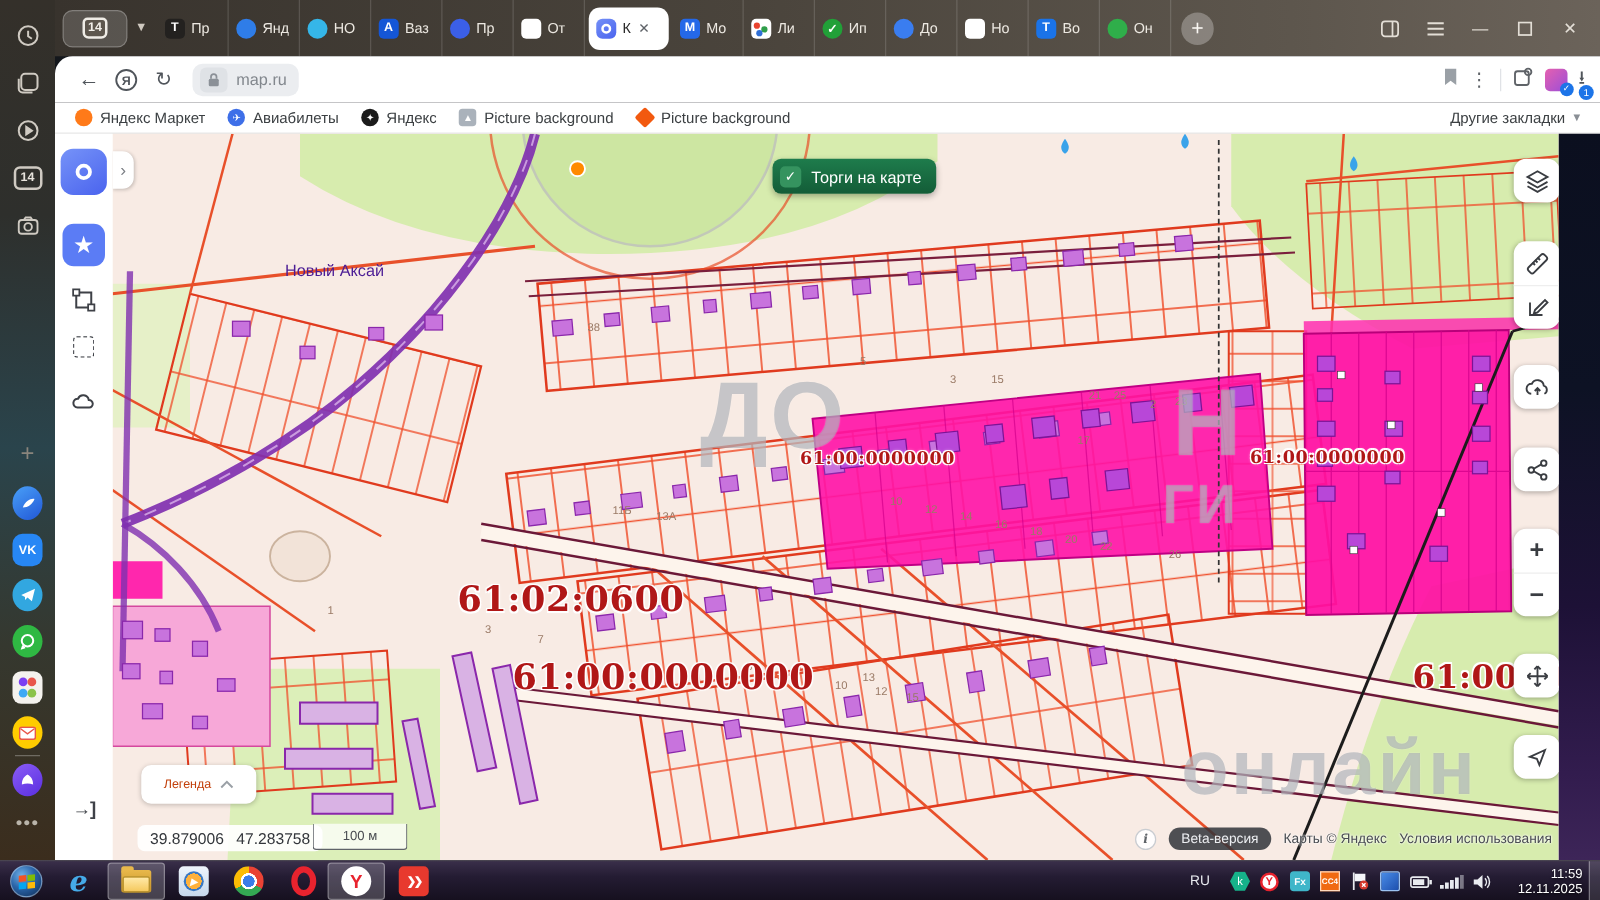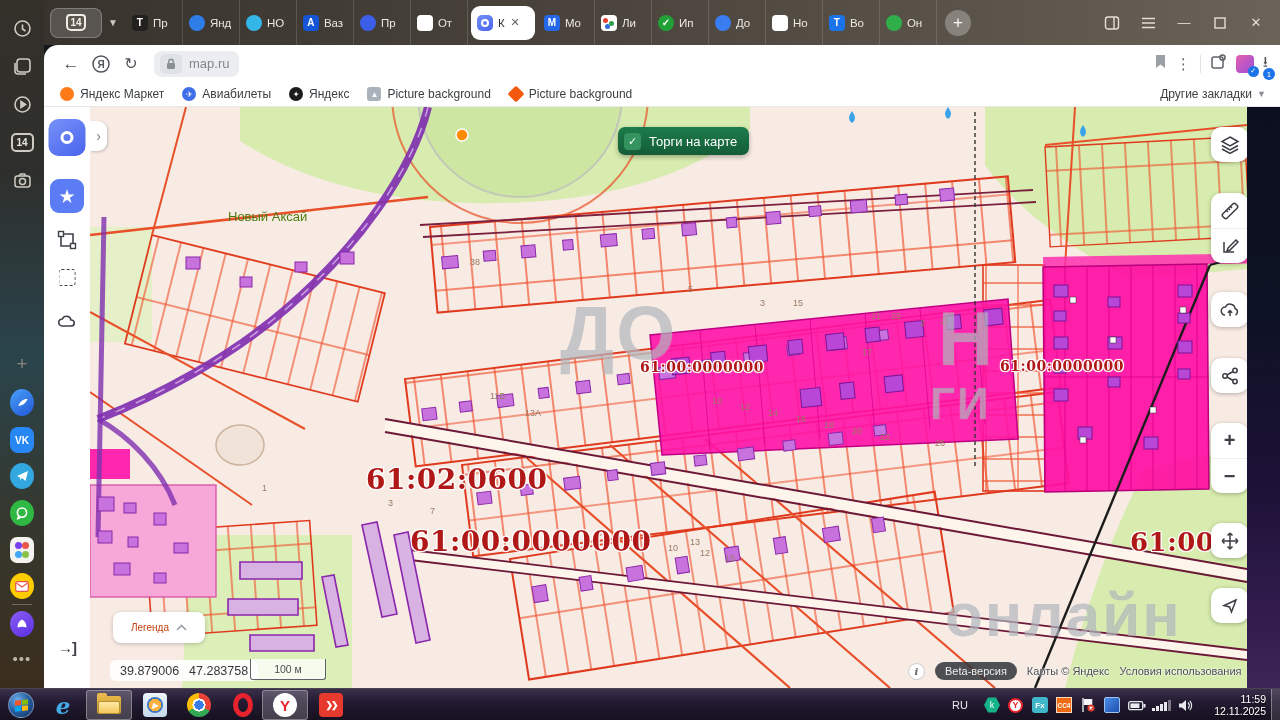--- a/index.html
+++ b/index.html
@@ -125,21 +125,21 @@
   .beta-pill { height:18px; background:rgba(48,52,58,.85); border-radius:9px; color:#eceef1; font-size:11px;
     display:flex; align-items:center; padding:0 10px; }
   .status-txt { font-size:11px; color:#4a4d52; text-shadow:0 0 2px #fff, 0 0 2px #fff; }
 
   .cad-label { position:absolute; font-family:"DejaVu Serif",serif; font-weight:bold; color:#b01717;
     text-shadow:-1px -1px 0 #fff,1px -1px 0 #fff,-1px 1px 0 #fff,1px 1px 0 #fff, 0 0 3px #fff;
     white-space:nowrap; z-index:4; letter-spacing:.5px; }
   .wm { position:absolute; font-weight:bold; color:rgba(125,130,142,.42); z-index:3; white-space:nowrap;
     text-shadow:0 0 1px rgba(255,255,255,.5); letter-spacing:2px; }
   .pnum { position:absolute; font-size:9px; color:#9a7a66; z-index:2; }
-  .place-label { position:absolute; left:138px; top:102px; font-size:13px; color:#4d7c0f; z-index:2; }
+  .place-label { position:absolute; left:138px; top:102px; font-size:13px; color:#4c1d95; z-index:2; }
 
   .desk-strip { position:absolute; left:1203px; top:0; width:33px; height:581px;
     background:linear-gradient(180deg,#0b0f1f 0%,#0d1224 35%,#1d1136 65%,#321c4e 88%,#3d2558 100%); }
 
   
   .taskbar { position:absolute; left:0; top:688px; width:1280px; height:32px;
     background:linear-gradient(180deg,#3a2f4a 0%,#241c33 40%,#16101f 100%);
     border-top:1px solid rgba(255,255,255,.22); }
   .tk { position:absolute; top:3px; width:26px; height:26px; display:flex; align-items:center; justify-content:center; }
   .tk-active { position:absolute; top:1px; height:30px; background:rgba(255,255,255,.2);
@@ -610,21 +610,21 @@
           <span class="wm" style="left: 840px; top: 272px; font-size: 44px;">ГИ</span>
           <span class="wm" style="left: 855px; top: 472px; font-size: 62px;">онлайн</span>
           <span class="pnum" style="left: 380px; top: 150px;">38</span>
           <span class="pnum" style="left: 598px; top: 177px;">5</span>
           <span class="pnum" style="left: 670px; top: 191px;">3</span>
           <span class="pnum" style="left: 703px; top: 191px;">15</span>
           <span class="pnum" style="left: 781px; top: 204px;">21</span>
           <span class="pnum" style="left: 801px; top: 204px;">25</span>
           <span class="pnum" style="left: 830px; top: 211px;">2</span>
           <span class="pnum" style="left: 850px; top: 209px;">23</span>
-          <span class="pnum" style="left: 400px; top: 284px;">11Б</span>
+          <span class="pnum" style="left: 400px; top: 296px;">11Б</span>
           <span class="pnum" style="left: 435px; top: 301px;">13А</span>
           <span class="pnum" style="left: 622px; top: 289px;">10</span>
           <span class="pnum" style="left: 650px; top: 295px;">12</span>
           <span class="pnum" style="left: 678px; top: 301px;">14</span>
           <span class="pnum" style="left: 706px; top: 307px;">16</span>
           <span class="pnum" style="left: 734px; top: 313px;">18</span>
           <span class="pnum" style="left: 762px; top: 319px;">20</span>
           <span class="pnum" style="left: 790px; top: 325px;">22</span>
           <span class="pnum" style="left: 845px; top: 331px;">26</span>
           <span class="pnum" style="left: 772px; top: 240px;">17</span>

